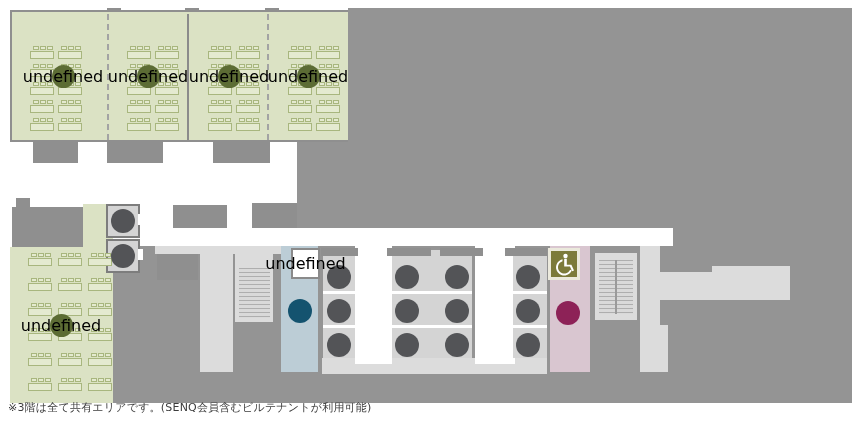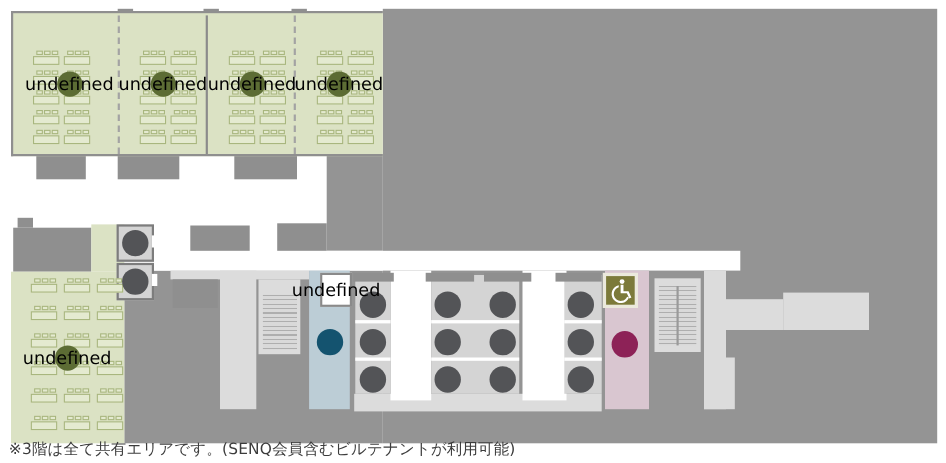--- a/index.html
+++ b/index.html
@@ -21,21 +21,21 @@
   .vdash{border-left:2px dashed #a3a3a3;width:0}
   .vsolid{border-left:2px solid #8b8b8b;width:0}
   .treads{background:repeating-linear-gradient(to bottom,#aeaeae 0 1px,#d9d9d9 1px 4px)}
   .circle{position:absolute;border-radius:50%;display:flex;align-items:center;justify-content:center}
   .acc{display:flex;align-items:center;justify-content:center}
   .ksq{background:#fff;border:2px solid #8a8a8a;box-sizing:border-box}
   .desk{position:absolute;width:24px;height:13px}
   .desk i{position:absolute;box-sizing:border-box;border:1px solid #a8b67e;background:#e4ead0}
   .desk i.t{width:6px;height:4px;top:0}
   .desk i.b{left:0;top:5px;width:24px;height:8px}
-  .caption{position:absolute;left:8px;top:400px;font-size:14px;color:#3c3c3c;
+  .caption{position:absolute;left:8px;top:400px;font-size:11px;color:#3c3c3c;
            letter-spacing:.2px;white-space:nowrap}
 </style>
 </head>
 <body>
 
 <div id="stage">
 
   <i class="a gray" style="left:348px;top:8px;width:504px;height:395px"></i>
   <i class="a gray" style="left:297px;top:140px;width:51px;height:88px"></i>
   <i class="a gray" style="left:113px;top:246px;width:235px;height:157px"></i>

